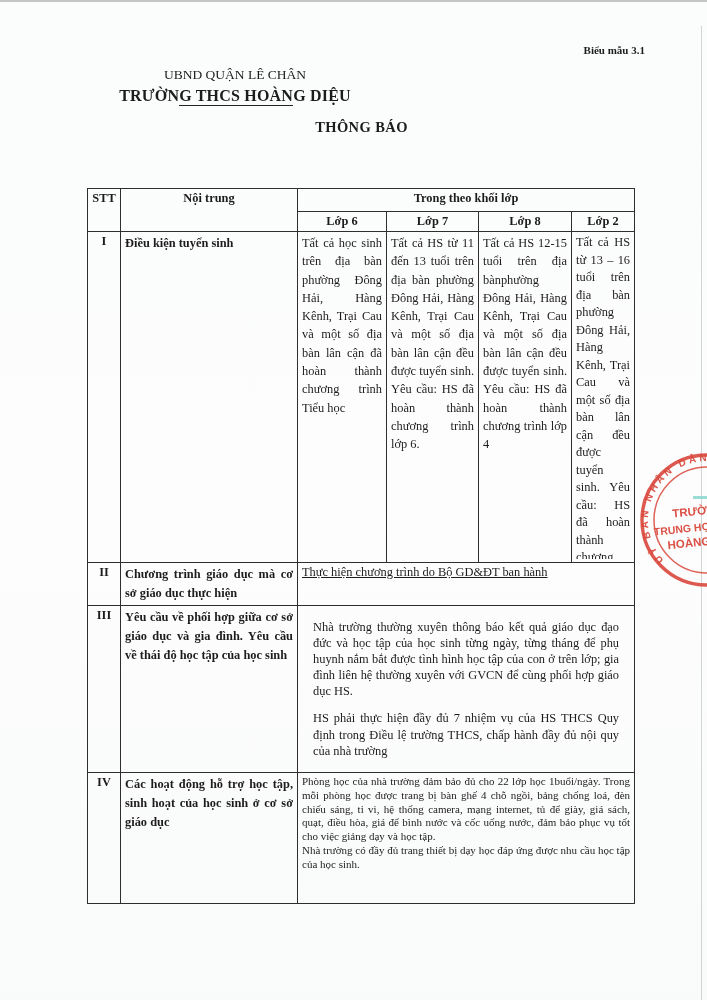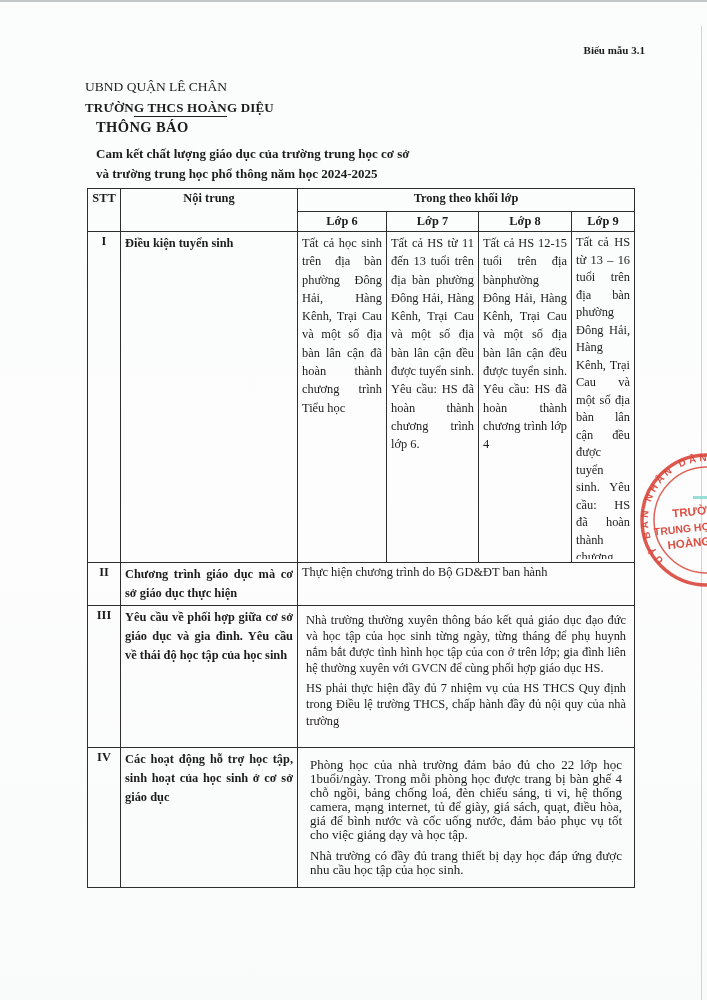--- a/index.html
+++ b/index.html
@@ -16,25 +16,25 @@
     overflow:hidden;
     font-family:"Liberation Serif","DejaVu Serif",serif;
     color:var(--ink);
   }
   
   .scan-top{position:absolute;left:0;top:0;width:707px;height:2px;background:#a6abab;opacity:.65;}
   .scan-right{position:absolute;left:701px;top:26px;width:1px;height:974px;background:#c6caca;opacity:.8;}
   .teal-dash{position:absolute;left:693px;top:496px;width:14px;height:3px;background:var(--teal);opacity:.9;}
 
   .form-label{position:absolute;top:44px;left:545px;width:100px;text-align:right;font-weight:bold;font-size:11px;}
-  .org{position:absolute;top:76px;left:85px;width:300px;text-align:left;line-height:21px;}
+  .org{position:absolute;top:64px;left:85px;width:300px;text-align:center;line-height:21px;}
   .org .l1{font-size:13.5px;}
-  .org .l2{font-size:13px;font-weight:bold;letter-spacing:.2px;}
+  .org .l2{font-size:16px;font-weight:bold;letter-spacing:.2px;}
   .org .u{border-bottom:1.6px solid #222;padding-bottom:1px;}
-  .titleblock{position:absolute;top:119px;left:96px;width:547px;}
+  .titleblock{position:absolute;top:119px;left:88px;width:547px;text-align:center;}
   .doc-title{font-size:14.5px;font-weight:bold;letter-spacing:.4px;margin:0 0 8px 0;}
   .doc-sub{font-size:13px;font-weight:bold;line-height:20px;margin:0;}
 
   table.main{
     position:absolute;left:87px;top:188px;width:547px;
     border-collapse:collapse;table-layout:fixed;
     border:1.5px solid #222;
   }
   table.main td,table.main th{
     border:1px solid var(--line);
@@ -44,23 +44,23 @@
     overflow:hidden;
   }
   th.h{font-size:12.6px;text-align:center;vertical-align:top;padding-top:3px;font-weight:bold;font-family:Liberation Serif, serif;}
   .stt{font-weight:bold;text-align:center;font-size:13px;}
   .stt-mid{vertical-align:middle;}
   .pt14{padding-top:16px;}
   .pt40{padding-top:44px;}
   .lbl{font-weight:bold;line-height:19px;text-align:justify;padding:2px 6px;}
   .gcell{line-height:18.3px;text-align:justify;margin-left:22px;}
   .gcell .box{overflow:hidden;}
-  .merged{vertical-align:middle;font-size:12.6px;padding:2px 7px;}
-  .para16 p{margin:4px;line-height:16.1px;text-align:justify;font-size:12.4px;}
-  .para14 p{margin:8px;line-height:13.9px;text-align:justify;font-size:13px;}
+  .merged{vertical-align:middle;font-size:12.6px;padding:2px 7px;text-decoration:underline;}
+  .para16 p{margin:11px;line-height:16.1px;text-align:justify;font-size:12.4px;}
+  .para14 p{margin:0;line-height:13.9px;text-align:justify;font-size:11px;}
   td.paracell{padding:4px 7px 2px 7px;vertical-align:top;}
 
   .stamp-svg{position:absolute;left:637px;top:450px;}
   .stamp-svg .ring{fill:var(--stamp);font-size:10px;font-weight:bold;letter-spacing:3px;font-family:"Liberation Sans",sans-serif;opacity:.92;}
   .stamp-svg .ctr{fill:var(--stamp);font-weight:bold;font-family:"Liberation Sans",sans-serif;opacity:.95;}
 </style>
 </head>
 <body>
 
 <div class="page">
@@ -71,21 +71,20 @@
 
   <div class="form-label">Biểu mẫu 3.1</div>
 
   <div class="org">
     <div class="l1">UBND QUẬN LÊ CHÂN</div>
     <div class="l2"><span>TRƯỜN</span><span class="u">G THCS HOÀN</span><span>G DIỆU</span></div>
   </div>
 
   <div class="titleblock">
     <p class="doc-title">THÔNG BÁO</p>
-    <p class="doc-sub"><span>Cam kết chất lượng giáo dục của trường trung học cơ sở</span><br><span>và trường trung học phổ thông năm học 2024-2025</span></p>
   </div>
 
   <table class="main">
     <colgroup>
       <col style="width:33px">
         <col style="width:177px">
         <col style="width:89px">
       <col style="width:92px">
         <col style="width:93px">
         <col style="width:63px">
@@ -93,21 +92,21 @@
     <tbody>
         <tr style="height:23px">
       <th class="h" rowspan="2">STT</th>
       <th class="h" rowspan="2">Nội trung</th>
       <th class="h" colspan="4">Trong theo khối lớp</th>
     </tr>
     <tr style="height:20px">
       <th class="h">Lớp 6</th>
       <th class="h">Lớp 7</th>
       <th class="h">Lớp 8</th>
-      <th class="h">Lớp 9</th>
+      <th class="h">Lớp 2</th>
     </tr>
 
     <tr style="height:331px">
       <td class="stt">I</td>
       <td class="lbl">Điều kiện tuyển sinh</td>
       <td class="gcell">
             <div class="box" style="height:324px">Tất cả học sinh trên địa bàn phường Đông Hải, Hàng Kênh, Trại Cau và một số địa bàn lân cận đã hoàn thành chương trình Tiểu học</div>
           </td>
       <td class="gcell">
             <div class="box" style="height:324px">Tất cả HS từ 11 đến 13 tuổi trên địa bàn phường Đông Hải, Hàng Kênh, Trại Cau và một số địa bàn lân cận đều được tuyển sinh. Yêu cầu: HS đã hoàn thành chương trình lớp 6.</div>

